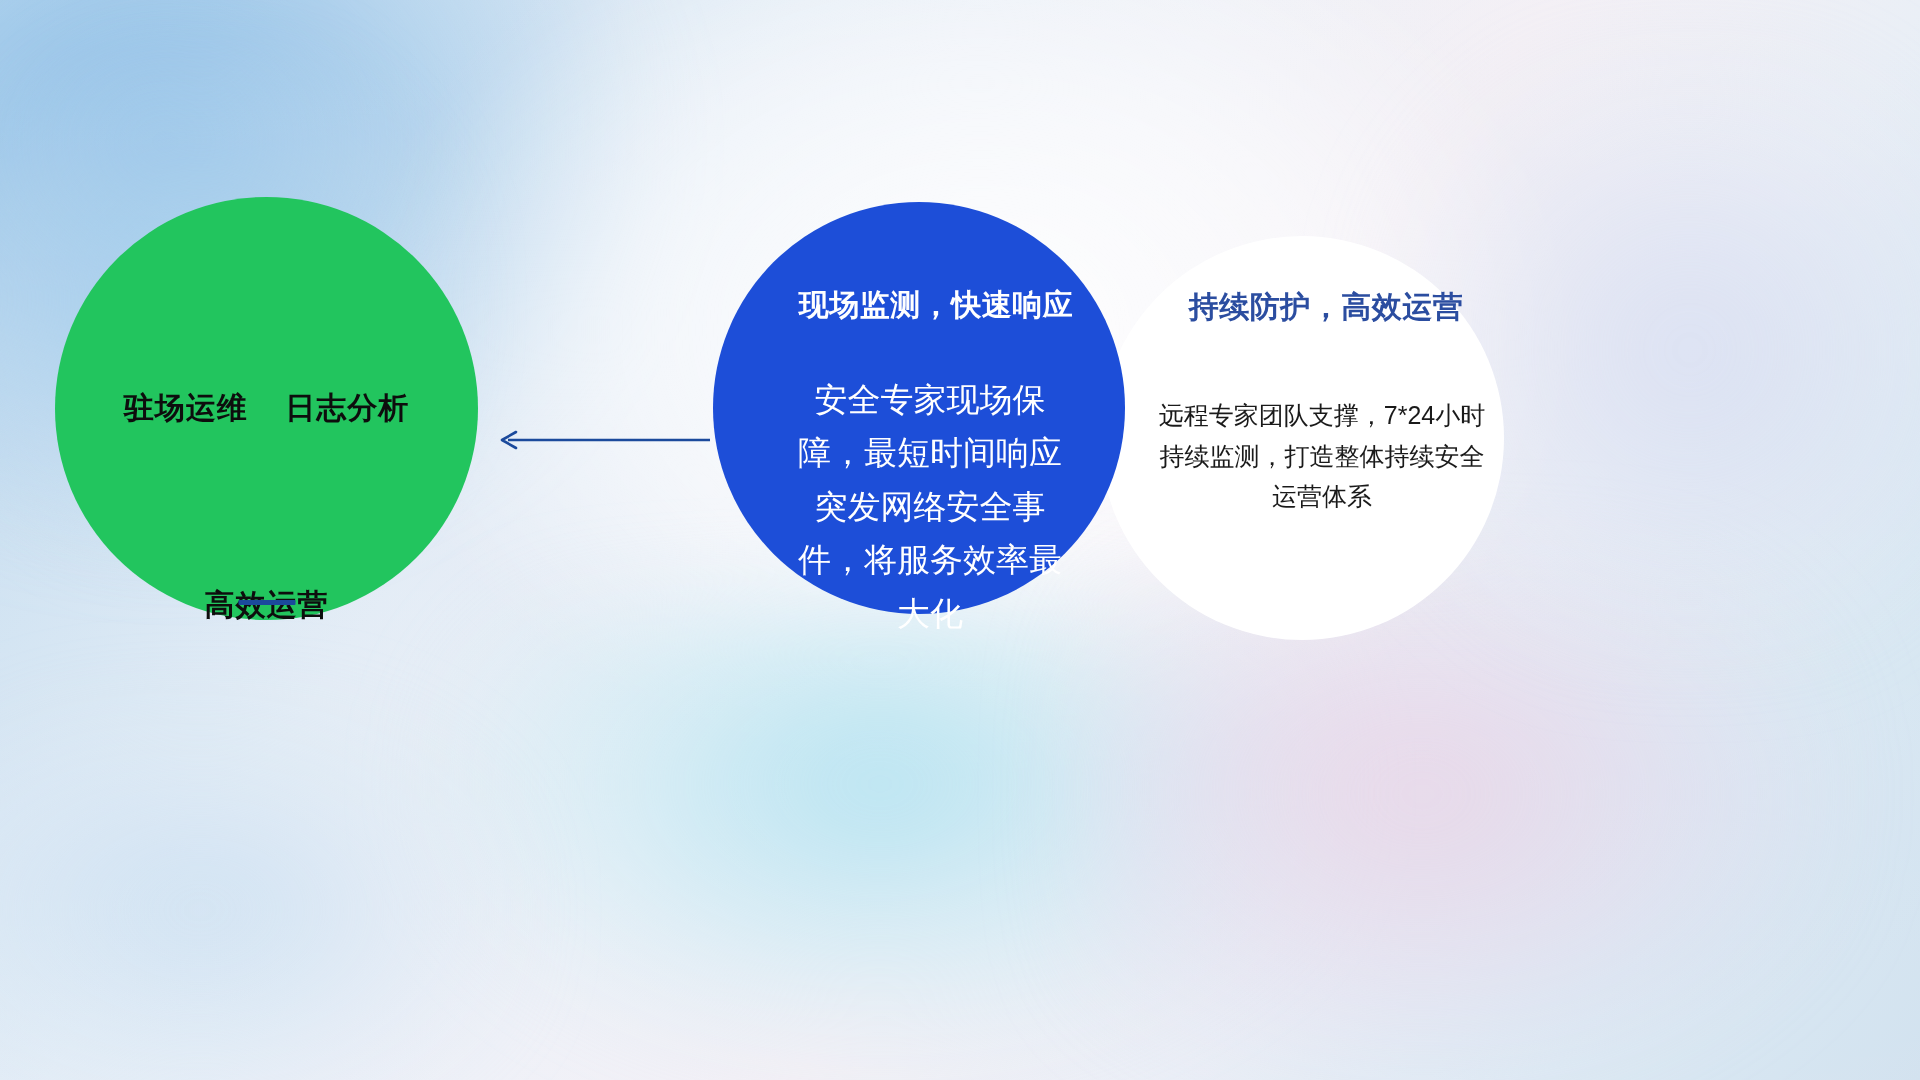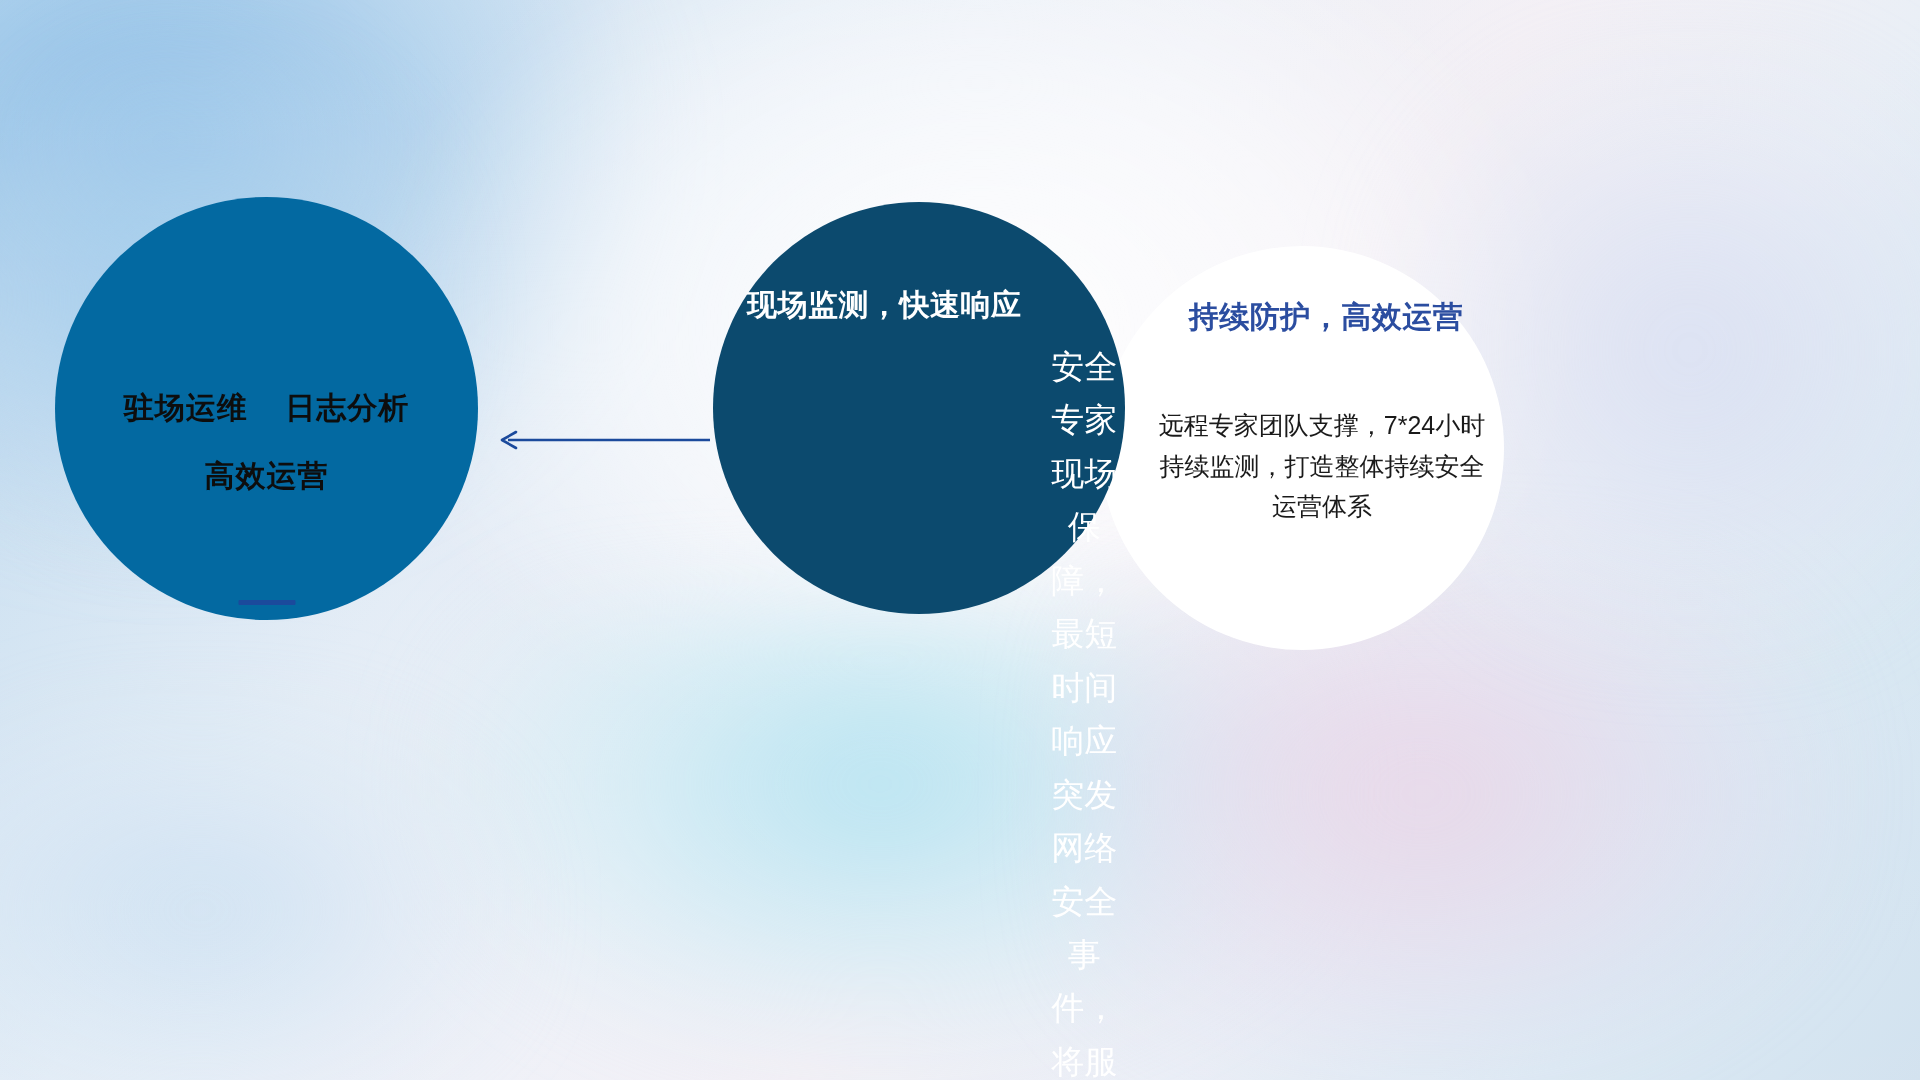--- a/index.html
+++ b/index.html
@@ -96,25 +96,25 @@
     position: absolute;
     border-radius: 50%;
     box-sizing: border-box;
   }
 
   #circle-left {
     left: 55px;
     top: 197px;
     width: 423px;
     height: 423px;
-    background: #0369a1;
+    background: #22c55e;
     display: flex;
     flex-direction: column;
     align-items: center;
-    justify-content: flex-start;
+    justify-content: space-between;
     padding-top: 196px;
   }
   .divider-dash {
     position: absolute;
     left: 50%;
     top: 403px;
     transform: translateX(-50%);
     width: 57px;
     height: 5px;
     background: #1b4a9c;
@@ -130,25 +130,25 @@
     white-space: pre;
     text-align: center;
   }
   .left-line:last-child { margin-bottom: 0; }
 
   #circle-mid {
     left: 713px;
     top: 202px;
     width: 412px;
     height: 412px;
-    background: #0c4a6e;
+    background: #1d4ed8;
     z-index: 3;
     display: flex;
-    flex-direction: row;
-    align-items: flex-start;
+    flex-direction: column;
+    align-items: center;
     padding-top: 86px;
   }
   .mid-title {
     font-size: 30px;
     font-weight: 700;
     color: #ffffff;
     letter-spacing: 0.5px;
     line-height: 1.1;
     text-align: center;
     white-space: nowrap;
@@ -160,21 +160,21 @@
     font-weight: 400;
     color: #ffffff;
     line-height: 1.62;
     text-align: center;
     width: 272px;
     margin-left: 22px;
   }
 
   #circle-right {
     left: 1100px;
-    top: 246px;
+    top: 236px;
     width: 404px;
     height: 404px;
     background: #ffffff;
     z-index: 2;
     display: flex;
     flex-direction: column;
     align-items: center;
     padding-top: 54px;
   }
   .right-title {

